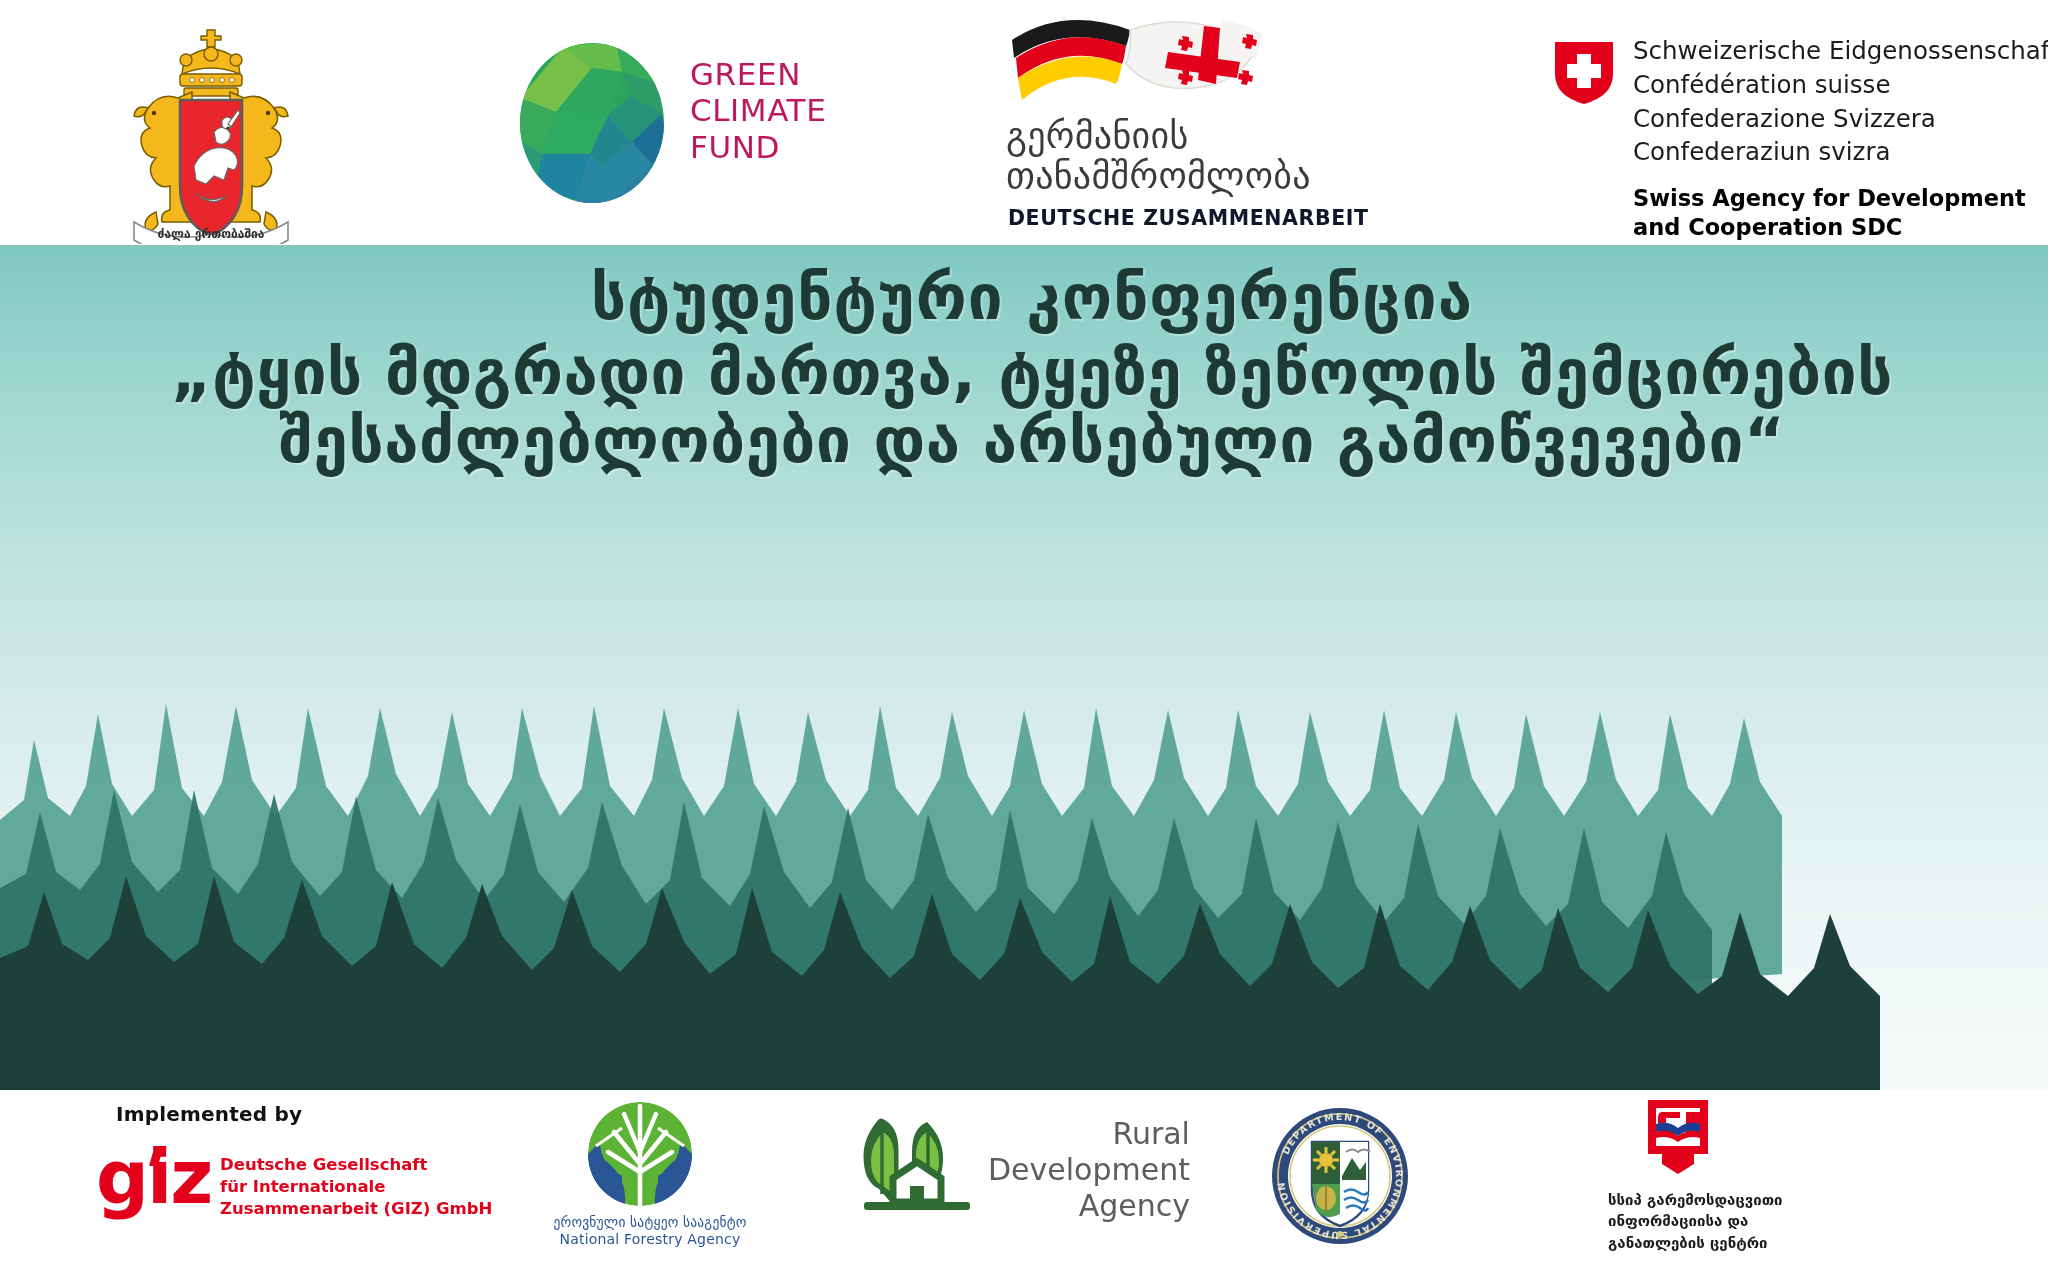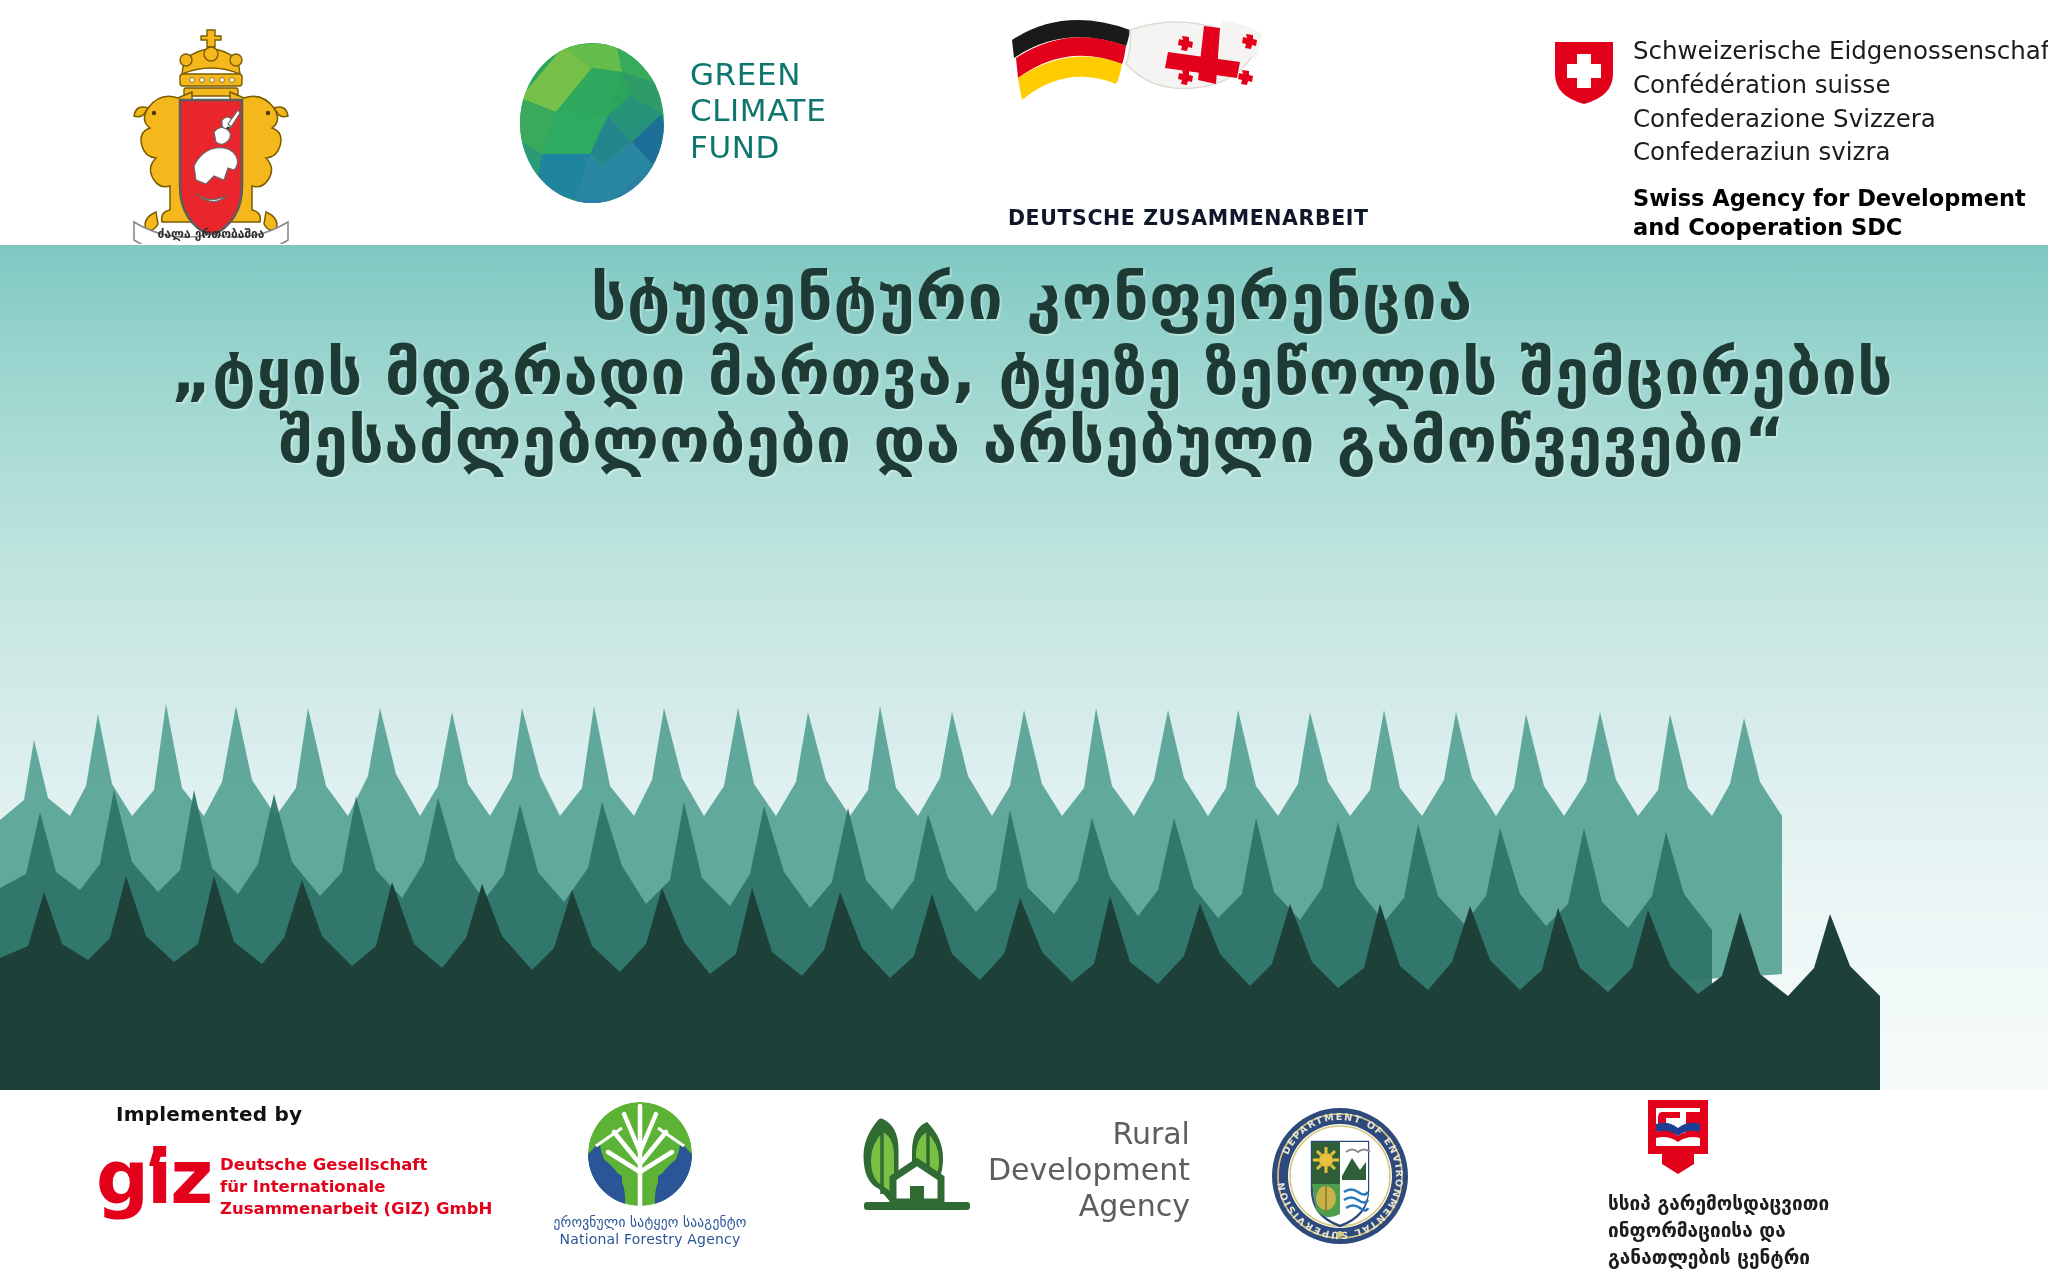--- a/index.html
+++ b/index.html
@@ -20,21 +20,21 @@
   .coa { position: absolute; left: 96px; top: 16px; width: 230px; height: 228px; overflow: hidden; }
   .coa svg { display: block; }
 
   
   .gcf { position: absolute; left: 512px; top: 30px; width: 420px; height: 190px; }
   .gcf-sphere { position: absolute; left: 0; top: 8px; width: 160px; height: 170px; }
   .gcf-text {
     position: absolute; left: 178px; top: 26px;
     font-family: "DejaVu Sans", "Liberation Sans", sans-serif;
     font-size: 31px; font-weight: 400; line-height: 1.17;
-    letter-spacing: 0.6px; color: #0f766e;
+    letter-spacing: 0.6px; color: #be185d;
   }
 
   
   .gc { position: absolute; left: 990px; top: 8px; width: 420px; height: 230px; }
   .gc-flags { position: absolute; left: 0; top: 0; width: 400px; height: 122px; }
   .gc-ka {
     position: absolute; left: 16px; top: 108px; width: 330px;
     font-size: 36px; line-height: 1.1; color: #3b3b3b; font-weight: 400;
     letter-spacing: 0.3px;
   }
@@ -129,21 +129,21 @@
   }
 
   
   .des { position: absolute; left: 1266px; top: 12px; width: 148px; height: 148px; }
 
   
   .eiec { position: absolute; left: 1586px; top: 8px; width: 300px; height: 170px; }
   .eiec-mark { position: absolute; left: 60px; top: 0; width: 64px; height: 78px; }
   .eiec-text {
     position: absolute; left: 0; top: 92px; width: 300px;
-    font-size: 19px; font-weight: bold; color: #1c1c1c; line-height: 1.42;
+    font-size: 15px; font-weight: bold; color: #1c1c1c; line-height: 1.42;
     text-align: left; padding-left: 22px;
   }
 </style>
 </head>
 <body>
 
 <div class="poster">
 
   <div class="top-bar">
 
@@ -255,20 +255,24 @@
           <path d="M178 44 l72 10 -3 16 -72 -10 z" fill="#e2001a"></path>
 
           <g fill="#e2001a">
             <path d="M192 28 l7 1 0 4 4 1 -1 6 -4 -1 -1 4 -6 -1 1 -4 -4 -1 1 -6 4 1 z"></path>
             <path d="M192 62 l7 1 0 4 4 1 -1 6 -4 -1 -1 4 -6 -1 1 -4 -4 -1 1 -6 4 1 z"></path>
             <path d="M256 26 l7 1 0 4 4 1 -1 6 -4 -1 -1 4 -6 -1 1 -4 -4 -1 1 -6 4 1 z"></path>
             <path d="M252 62 l7 1 0 4 4 1 -1 6 -4 -1 -1 4 -6 -1 1 -4 -4 -1 1 -6 4 1 z"></path>
           </g>
         </svg>
       </div>
+      <div class="gc-ka">
+        <div>გერმანიის</div>
+        <div>თანამშრომლობა</div>
+      </div>
       <div class="gc-de">DEUTSCHE ZUSAMMENARBEIT</div>
     </div>
 
     <div class="sdc">
       <div class="sdc-shield">
         <svg width="62" height="66" viewBox="0 0 62 66">
           <path d="M2 2 L60 2 L60 34 Q60 56 31 64 Q2 56 2 34 Z" fill="#e2001a"></path>
           <path d="M24 14 h14 v10 h10 v14 h-10 v10 h-14 v-10 h-10 v-14 h10 z" fill="#fff"></path>
         </svg>
       </div>

